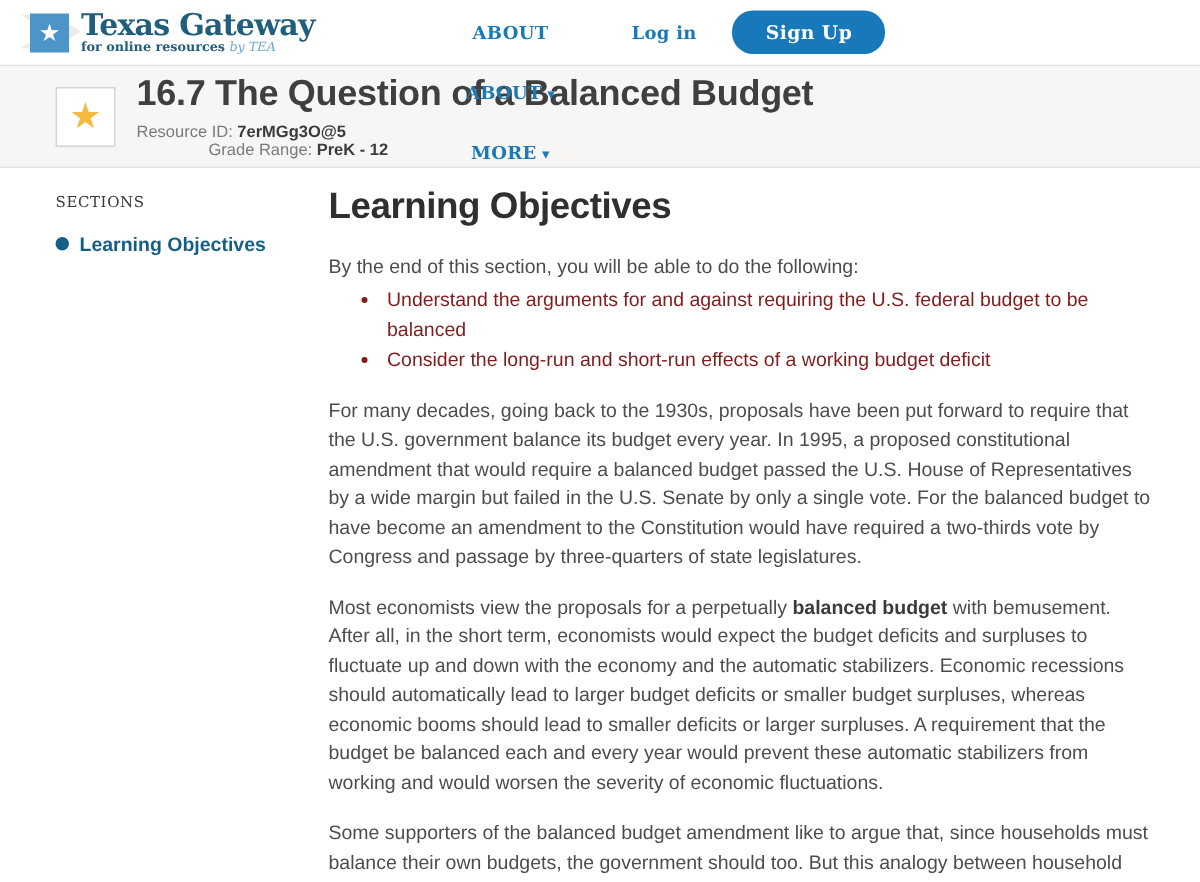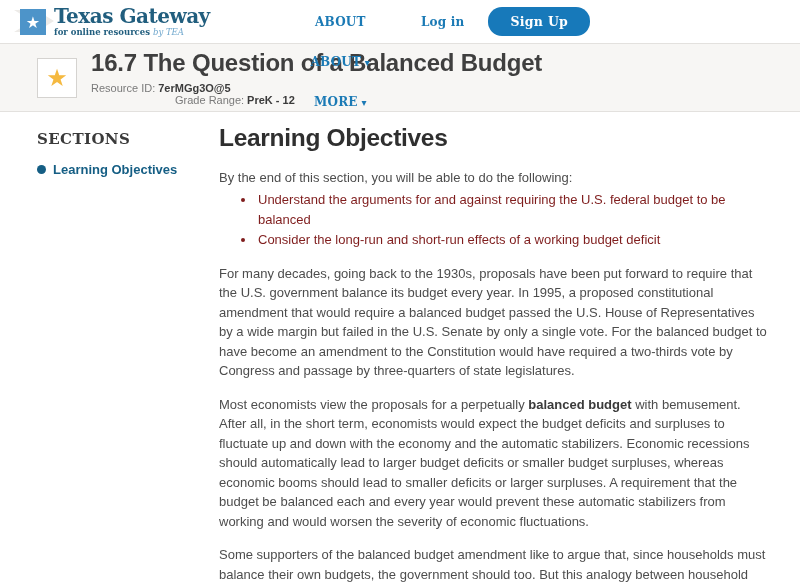--- a/index.html
+++ b/index.html
@@ -122,30 +122,30 @@
     letter-spacing: -0.2px;
   }
   .resource-meta {
     display: flex;
     margin-top: 5px;
     font-size: 11px;
     color: #7a7a7a;
     flex-direction: column;
   }
   .meta-item { white-space: nowrap; }
-  .meta-item.grade { margin-left: 84px; }
+  .meta-item.grade { margin-left: 48px; }
   .meta-value { color: #3b3b3b; font-weight: bold; margin-left: 3px; }
 
   
   .main-wrap { display: flex; padding: 0 30px 0 37px; }
   .sidebar { width: 182px; flex: 0 0 auto; padding-top: 18px; }
   .sidebar-heading {
     font-family: "DejaVu Serif", serif;
-    font-size: 15px;
-    font-weight: bold;
+    font-size: 10px;
+    font-weight: normal;
     color: #3a3a3a;
     letter-spacing: 0.4px;
   }
   .sidebar-list { list-style: none; margin-top: 14px; }
   .sidebar-item {
     display: flex;
     align-items: center;
     gap: 7px;
     cursor: pointer;
   }

